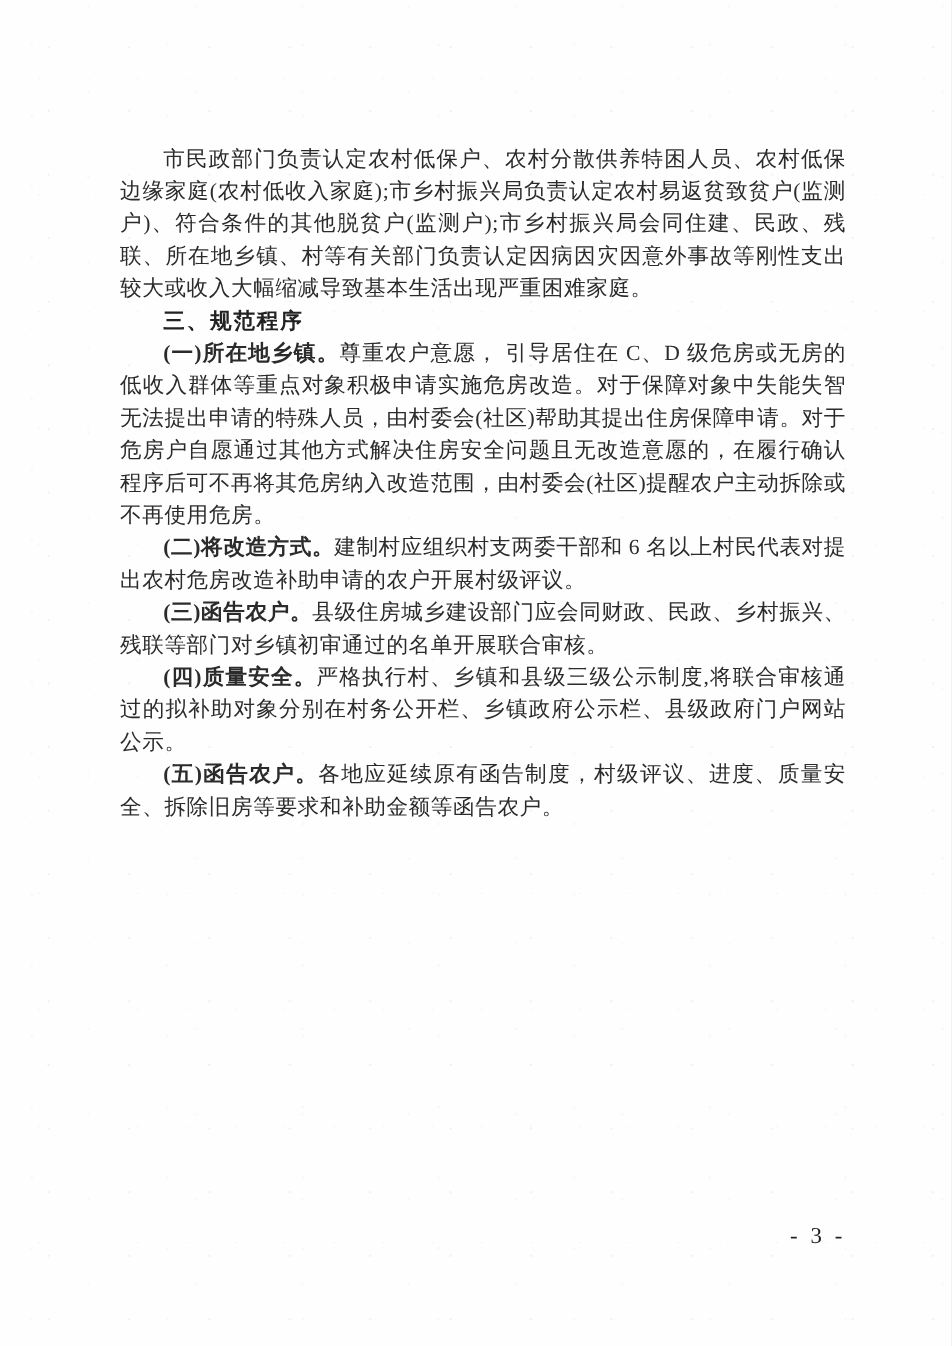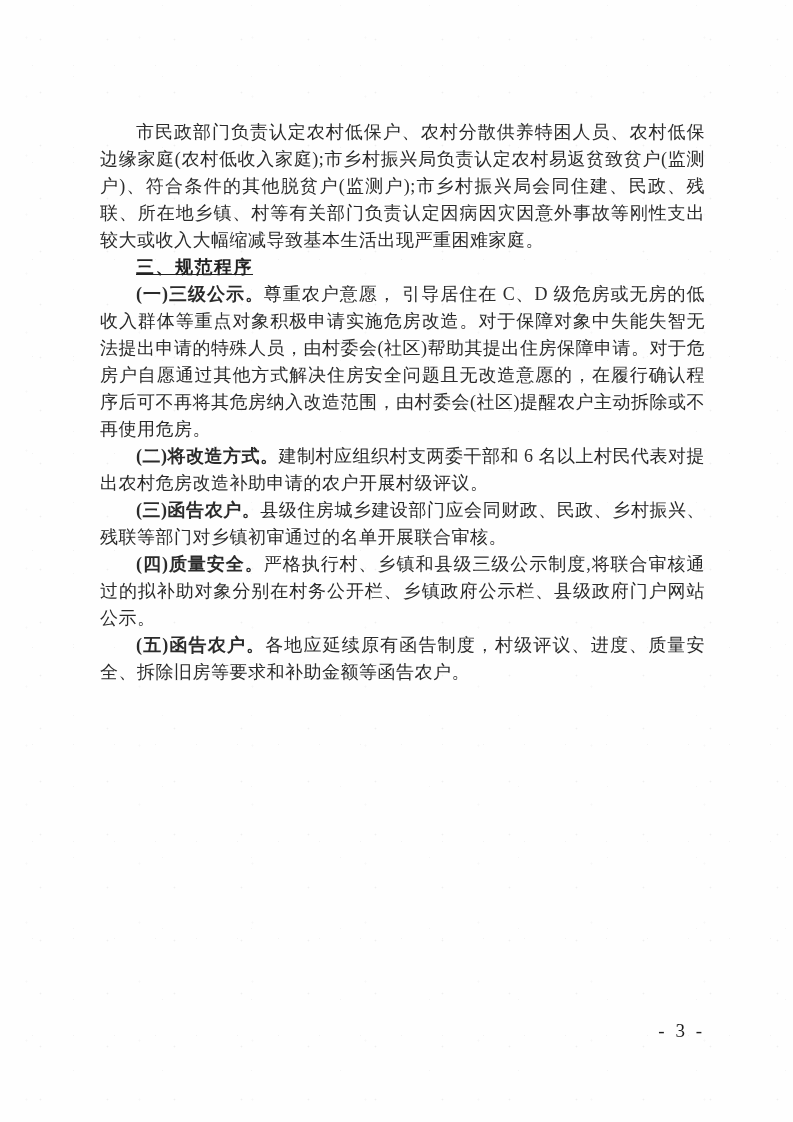--- a/index.html
+++ b/index.html
@@ -38,21 +38,20 @@
     letter-spacing: 0.5px;
     text-align: justify;
     text-indent: 2em;
     word-break: break-all;
   }
   .section-heading {
     font-family: "Liberation Sans", "DejaVu Sans", sans-serif;
     font-weight: 700;
     letter-spacing: 1.5px !important;
     color: #222;
-    text-decoration: underline;
   }
   .item-lead {
     font-weight: 700;
   }
   .page-number {
     position: absolute;
     top: 1020px;
     right: 88px;
     font-size: 19px;
     letter-spacing: 3px;
@@ -63,21 +62,21 @@
 </head>
 <body>
 
 <div class="page">
   <div class="content">
 
     <p>市民政部门负责认定农村低保户、农村分散供养特困人员、农村低保边缘家庭(农村低收入家庭);市乡村振兴局负责认定农村易返贫致贫户(监测户)、符合条件的其他脱贫户(监测户);市乡村振兴局会同住建、民政、残联、所在地乡镇、村等有关部门负责认定因病因灾因意外事故等刚性支出较大或收入大幅缩减导致基本生活出现严重困难家庭。</p>
 
     <p class="section-heading">三、规范程序</p>
 
-    <p><span class="item-lead">(一)三级公示。</span><span>尊重农户意愿， 引导居住在 C、D 级危房或无房的低收入群体等重点对象积极申请实施危房改造。对于保障对象中失能失智无法提出申请的特殊人员，由村委会(社区)帮助其提出住房保障申请。对于危房户自愿通过其他方式解决住房安全问题且无改造意愿的，在履行确认程序后可不再将其危房纳入改造范围，由村委会(社区)提醒农户主动拆除或不再使用危房。</span></p>
+    <p><span class="item-lead">(一)所在地乡镇。</span><span>尊重农户意愿， 引导居住在 C、D 级危房或无房的低收入群体等重点对象积极申请实施危房改造。对于保障对象中失能失智无法提出申请的特殊人员，由村委会(社区)帮助其提出住房保障申请。对于危房户自愿通过其他方式解决住房安全问题且无改造意愿的，在履行确认程序后可不再将其危房纳入改造范围，由村委会(社区)提醒农户主动拆除或不再使用危房。</span></p>
 
     <p><span class="item-lead">(二)将改造方式。</span><span>建制村应组织村支两委干部和 6 名以上村民代表对提出农村危房改造补助申请的农户开展村级评议。</span></p>
 
     <p><span class="item-lead">(三)函告农户。</span><span>县级住房城乡建设部门应会同财政、民政、乡村振兴、残联等部门对乡镇初审通过的名单开展联合审核。</span></p>
 
     <p><span class="item-lead">(四)质量安全。</span><span>严格执行村、乡镇和县级三级公示制度,将联合审核通过的拟补助对象分别在村务公开栏、乡镇政府公示栏、县级政府门户网站公示。</span></p>
 
     <p><span class="item-lead">(五)函告农户。</span><span>各地应延续原有函告制度，村级评议、进度、质量安全、拆除旧房等要求和补助金额等函告农户。</span></p>
 
 

